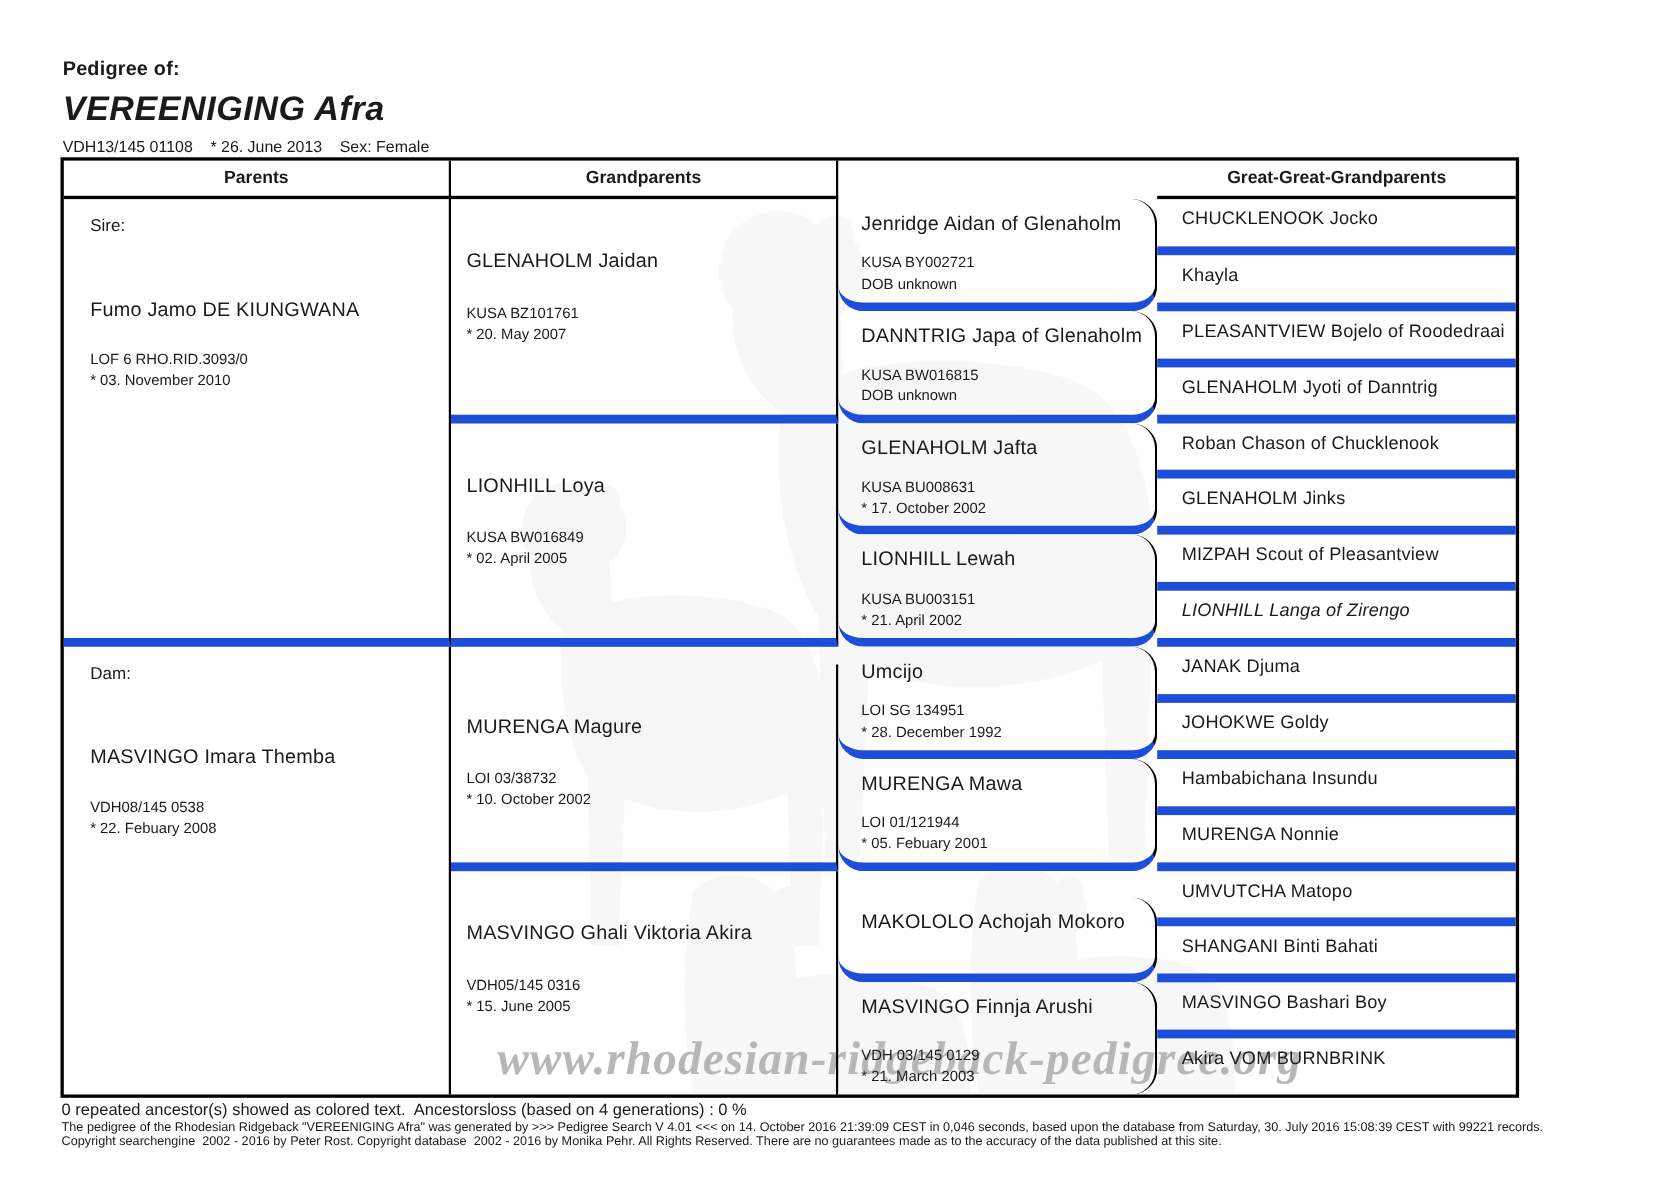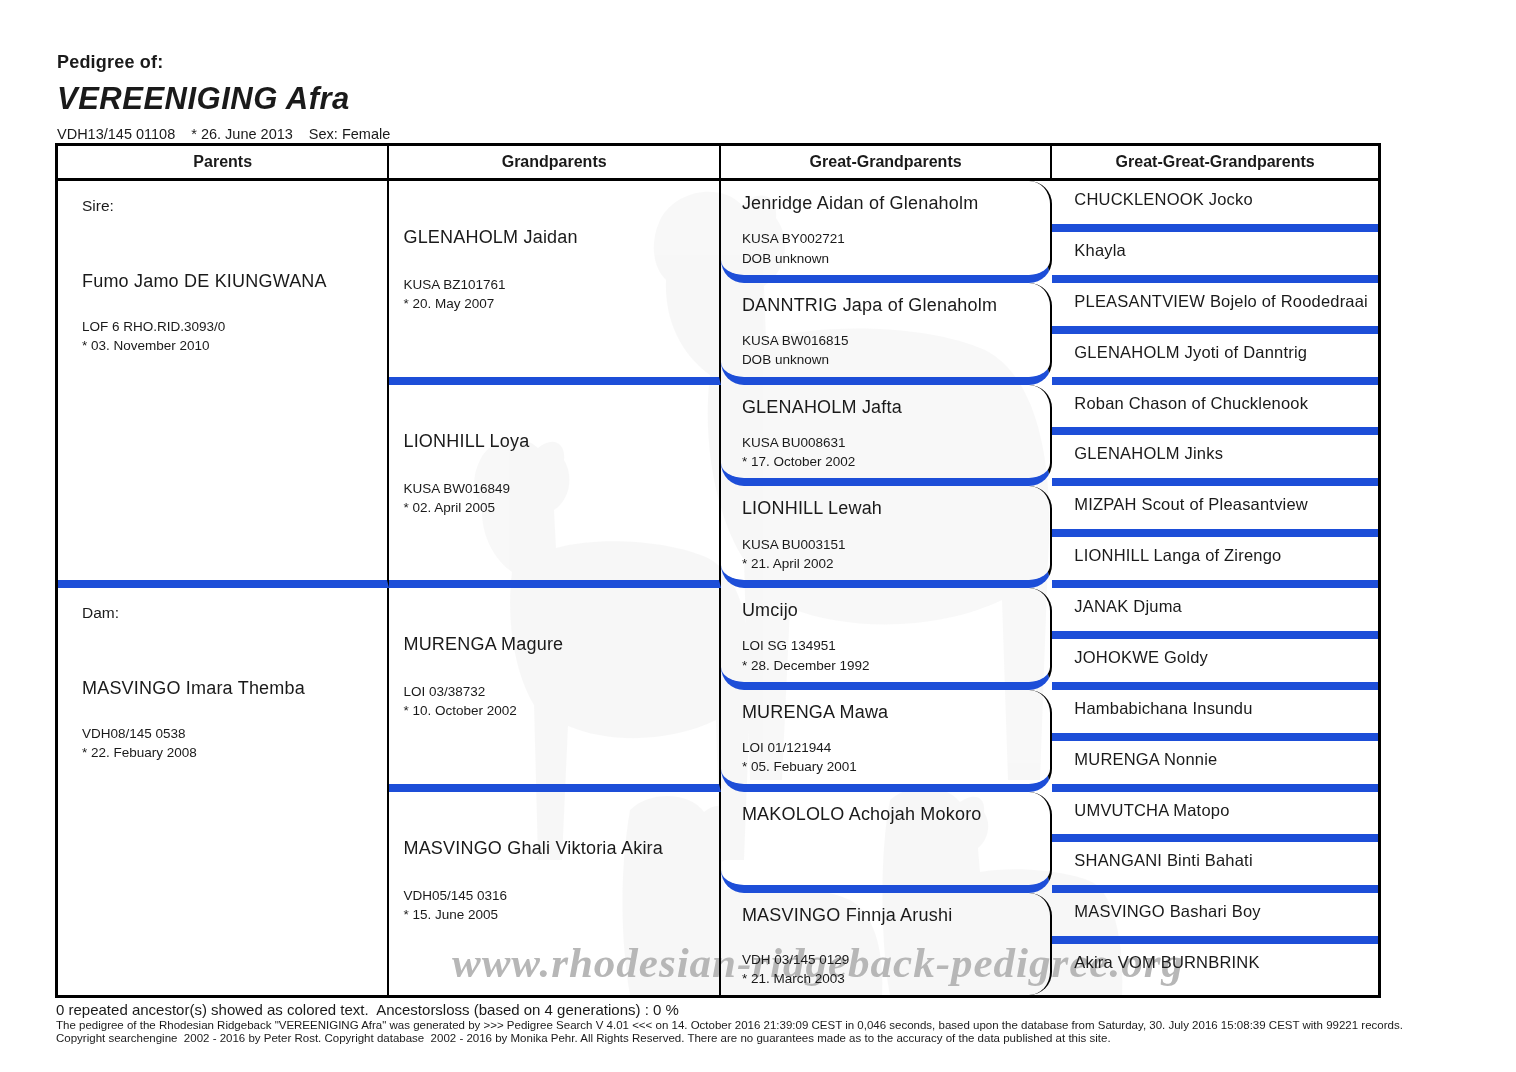--- a/index.html
+++ b/index.html
@@ -16,21 +16,21 @@
   
   .dog-art{position:absolute;left:330px;top:160px;z-index:0;}
   .url-watermark{
     position:absolute;left:452px;top:938px;z-index:0;
     font-family:Liberation Serif, serif;font-style:italic;font-weight:bold;
     font-size:43px;color:#b7b7b7;letter-spacing:1px;white-space:nowrap;
   }
   
   .pedigree-table{
     position:absolute;left:55px;top:143px;width:1326px;height:855px;
-    display:grid;grid-template-columns:repeat(3,1fr);
+    display:grid;grid-template-columns:repeat(2,1fr);
     grid-template-rows:35px repeat(16,1fr);
     border:3px solid #000;z-index:1;box-sizing:border-box;
   }
   .hcell{
     border-right:2px solid #000;border-bottom:3px solid #000;
     display:flex;align-items:center;justify-content:center;
     font-weight:bold;font-size:16px;background:transparent;
   }
   .cell{
     border-right:2px solid #000;border-bottom:8px solid #1d4ed8;
@@ -77,21 +77,20 @@
   <div class="dog-title">VEREENIGING Afra</div>
   <div class="dog-subline">
     <span>VDH13/145 01108</span><span>* 26. June 2013</span><span>Sex: Female</span>
   </div>
 </div>
 
 <div class="pedigree-table">
 
   <div class="hcell" style="grid-column:1;grid-row:1;">Parents</div>
   <div class="hcell" style="grid-column:2;grid-row:1;">Grandparents</div>
-  <div class="hcell" style="grid-column:3;grid-row:1;">Great-Grandparents</div>
   <div class="hcell c4" style="grid-column:4;grid-row:1;">Great-Great-Grandparents</div>
 
   <div class="cell p-cell" style="grid-column:1;grid-row:2/span 8;">
     <div class="role">Sire:</div>
     <div class="name">Fumo Jamo DE KIUNGWANA</div>
     <div class="meta">
       <div>LOF 6 RHO.RID.3093/0</div>
       <div>* 03. November 2010</div>
     </div>
   </div>
@@ -111,21 +110,21 @@
       <div>* 20. May 2007</div>
     </div>
   </div>
   <div class="cell gp-cell" style="grid-column:2;grid-row:6/span 4;">
     <div class="name">LIONHILL Loya</div>
     <div class="meta">
       <div>KUSA BW016849</div>
       <div>* 02. April 2005</div>
     </div>
   </div>
-  <div class="cell gp-cell" style="grid-column:2;grid-row:10/span 4;">
+  <div class="cell gp-cell" style="grid-column:2;grid-row:10/span 4;margin-top:16px;">
     <div class="name">MURENGA Magure</div>
     <div class="meta">
       <div>LOI 03/38732</div>
       <div>* 10. October 2002</div>
     </div>
   </div>
   <div class="cell gp-cell rb" style="grid-column:2;grid-row:14/span 4;">
     <div class="name">MASVINGO Ghali Viktoria Akira</div>
     <div class="meta">
       <div>VDH05/145 0316</div>
@@ -168,21 +167,21 @@
       <div>* 28. December 1992</div>
     </div>
   </div>
   <div class="cell gg-cell" style="grid-column:3;grid-row:12/span 2;">
     <div class="name">MURENGA Mawa</div>
     <div class="meta">
       <div>LOI 01/121944</div>
       <div>* 05. Febuary 2001</div>
     </div>
   </div>
-  <div class="cell gg-cell" style="grid-column:3;grid-row:14/span 2;">
+  <div class="cell gg-cell" style="grid-column:3;grid-row:14/span 2;margin-top:24px;">
     <div class="name">MAKOLOLO Achojah Mokoro</div>
   </div>
   <div class="cell gg-cell rb" style="grid-column:3;grid-row:16/span 2;">
     <div class="name">MASVINGO Finnja Arushi</div>
     <div class="meta">
       <div>VDH 03/145 0129</div>
       <div>* 21. March 2003</div>
     </div>
   </div>
 
@@ -200,21 +199,21 @@
     </div>
   <div class="cell ggg-cell c4" style="grid-column:4;grid-row:6;">
       <div class="name">Roban Chason of Chucklenook</div>
     </div>
   <div class="cell ggg-cell c4" style="grid-column:4;grid-row:7;">
       <div class="name">GLENAHOLM Jinks</div>
     </div>
   <div class="cell ggg-cell c4" style="grid-column:4;grid-row:8;">
       <div class="name">MIZPAH Scout of Pleasantview</div>
     </div>
-  <div class="cell ggg-cell c4" style="grid-column:4;grid-row:9;">
+  <div class="cell ggg-cell c4" style="grid-column:4;grid-row:9;font-style:italic;">
       <div class="name">LIONHILL Langa of Zirengo</div>
     </div>
   <div class="cell ggg-cell c4" style="grid-column:4;grid-row:10;">
       <div class="name">JANAK Djuma</div>
     </div>
   <div class="cell ggg-cell c4" style="grid-column:4;grid-row:11;">
       <div class="name">JOHOKWE Goldy</div>
     </div>
   <div class="cell ggg-cell c4" style="grid-column:4;grid-row:12;">
       <div class="name">Hambabichana Insundu</div>

